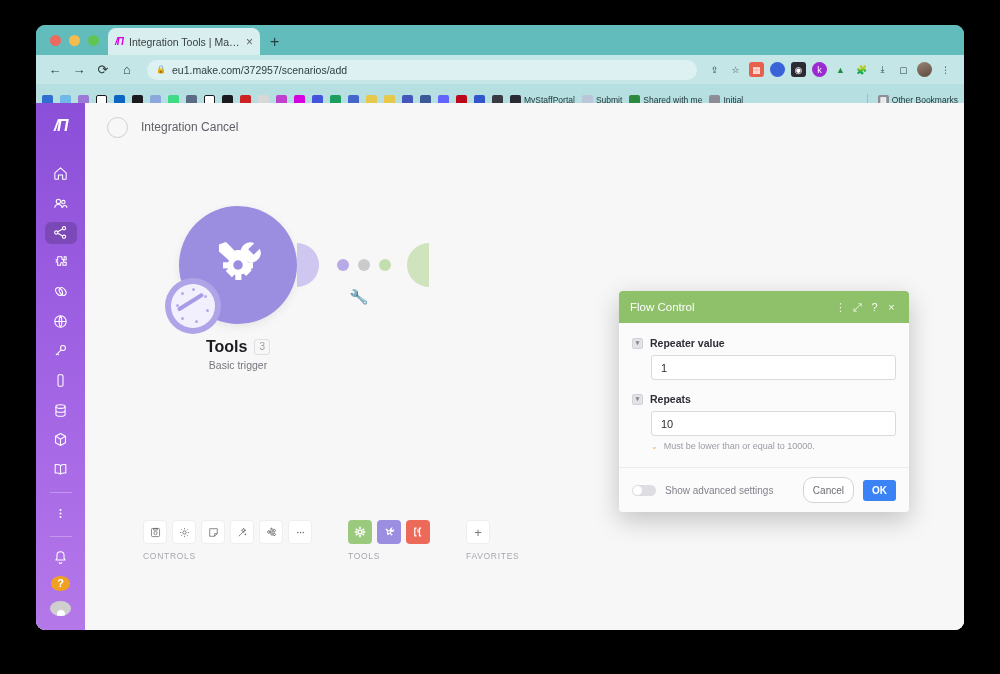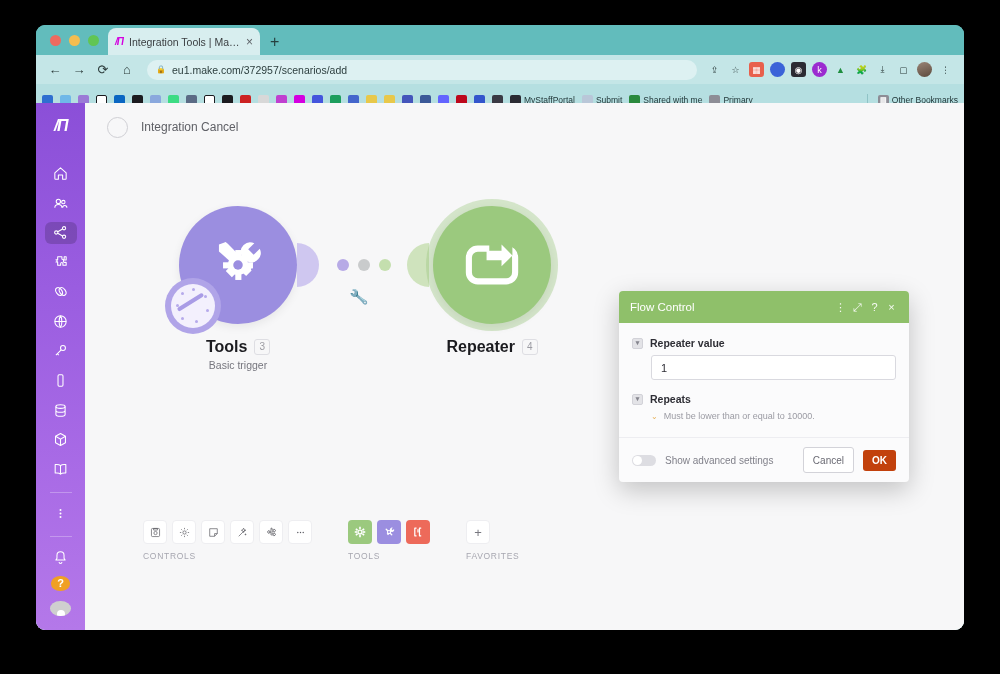--- a/index.html
+++ b/index.html
@@ -391,29 +391,29 @@
     flex: 0 0 auto;
   }
   .sw::before {
     content: ''; position: absolute;
     left: 1px; top: 1px; width: 9px; height: 9px;
     border-radius: 50%; background: #fff;
   }
   .sw-label { font-size: 10px; color: #81818a; flex: 1; }
   .btn-cancel {
     height: 21px; padding: 12px 9px;
-    border: 1px solid #d3d3d9; border-radius: 3px;
+    border: 1px solid #d3d3d9; border-radius: 10px;
     background: #fff; color: #6a6a73; font-size: 10px;
     display: flex; align-items: center; cursor: pointer;
     font-family: "Liberation Sans", sans-serif;
   }
   .btn-ok {
     height: 21px; padding: 0 9px;
     border: none; border-radius: 3px;
-    background: #c2410c; color: #fff; font-size: 10px; font-weight: 700;
+    background: #3b82f6; color: #fff; font-size: 10px; font-weight: 700;
     display: flex; align-items: center; cursor: pointer;
     font-family: "Liberation Sans", sans-serif;
   }
 </style>
 </head>
 <body>
 
 <div class="window">
 
   <div class="tabstrip">
@@ -541,21 +541,21 @@
       <div class="bm">
         <span class="bm-ico" style="background: rgb(185, 199, 216);"></span>
         <span>Submit</span>
       </div>
       <div class="bm">
         <span class="bm-ico" style="background: rgb(43, 138, 62);"></span>
         <span>Shared with me</span>
       </div>
       <div class="bm">
         <span class="bm-ico" style="background: rgb(141, 141, 150);"></span>
-        <span>Primary</span>
+        <span>Initial</span>
       </div>
       <div class="bm-right">
       <div class="bm-sep"></div>
       <div class="bm">
         <span class="bm-ico" style="background:#8d8d96">▤</span>
         <span>Other Bookmarks</span>
       </div>
     </div>
   </div>
 
@@ -699,34 +699,20 @@
 
         <div class="half-left" style="left:212px; top:92px;"></div>
         <div class="conn-dots" style="left:252px; top:108px;">
           <div class="cdot" style="background:#b7aae6"></div>
           <div class="cdot" style="background:#c9cbcc"></div>
           <div class="cdot" style="background:#c4dfae"></div>
         </div>
         <div class="half-right" style="left:322px; top:92px;"></div>
         <div class="wrench-cursor" style="left:265px; top:138px;">🔧</div>
 
-        <div class="module" style="left:348px; top:55px;">
-          <div class="mod-ring"></div>
-          <div class="mod-circle green">
-            <svg class="mod-svg" viewBox="0 0 100 100">
-              <rect x="16" y="26" width="68" height="48" rx="13" fill="none" stroke="#fff" stroke-width="9"></rect>
-              <rect x="46" y="16" width="34" height="20" fill="#9bc97e"></rect>
-              <path d="M46 18 h22 v-9 l16 16 -16 16 v-9 h-22 z" fill="#fff" transform="translate(-4,11)"></path>
-            </svg>
-          </div>
-          <div class="mod-label">
-            <span>Repeater</span>
-            <span class="mod-badge">4</span>
-          </div>
-        </div>
 
         <div class="dialog">
           <div class="dlg-head">
             <div class="dlg-title">Flow Control</div>
             <div class="dlg-ico">⋮</div>
             <div class="dlg-ico">⤢</div>
             <div class="dlg-ico">?</div>
             <div class="dlg-ico">×</div>
           </div>
           <div class="dlg-body">
@@ -734,20 +720,21 @@
             <div class="field-label">
               <span class="chk">▾</span>
               <span>Repeater value</span>
             </div>
             <div class="field-input">1</div>
 
             <div class="field-label" style="margin-top:13px">
               <span class="chk">▾</span>
               <span>Repeats</span>
             </div>
+            <div class="field-input">10</div>
             <div class="field-hint">
               <span class="hint-chev">⌄</span>
               <span>Must be lower than or equal to 10000.</span>
             </div>
           </div>
           <div class="dlg-foot">
             <div class="sw"></div>
             <div class="sw-label">Show advanced settings</div>
             <button class="btn-cancel">Cancel</button>
             <button class="btn-ok">OK</button>

